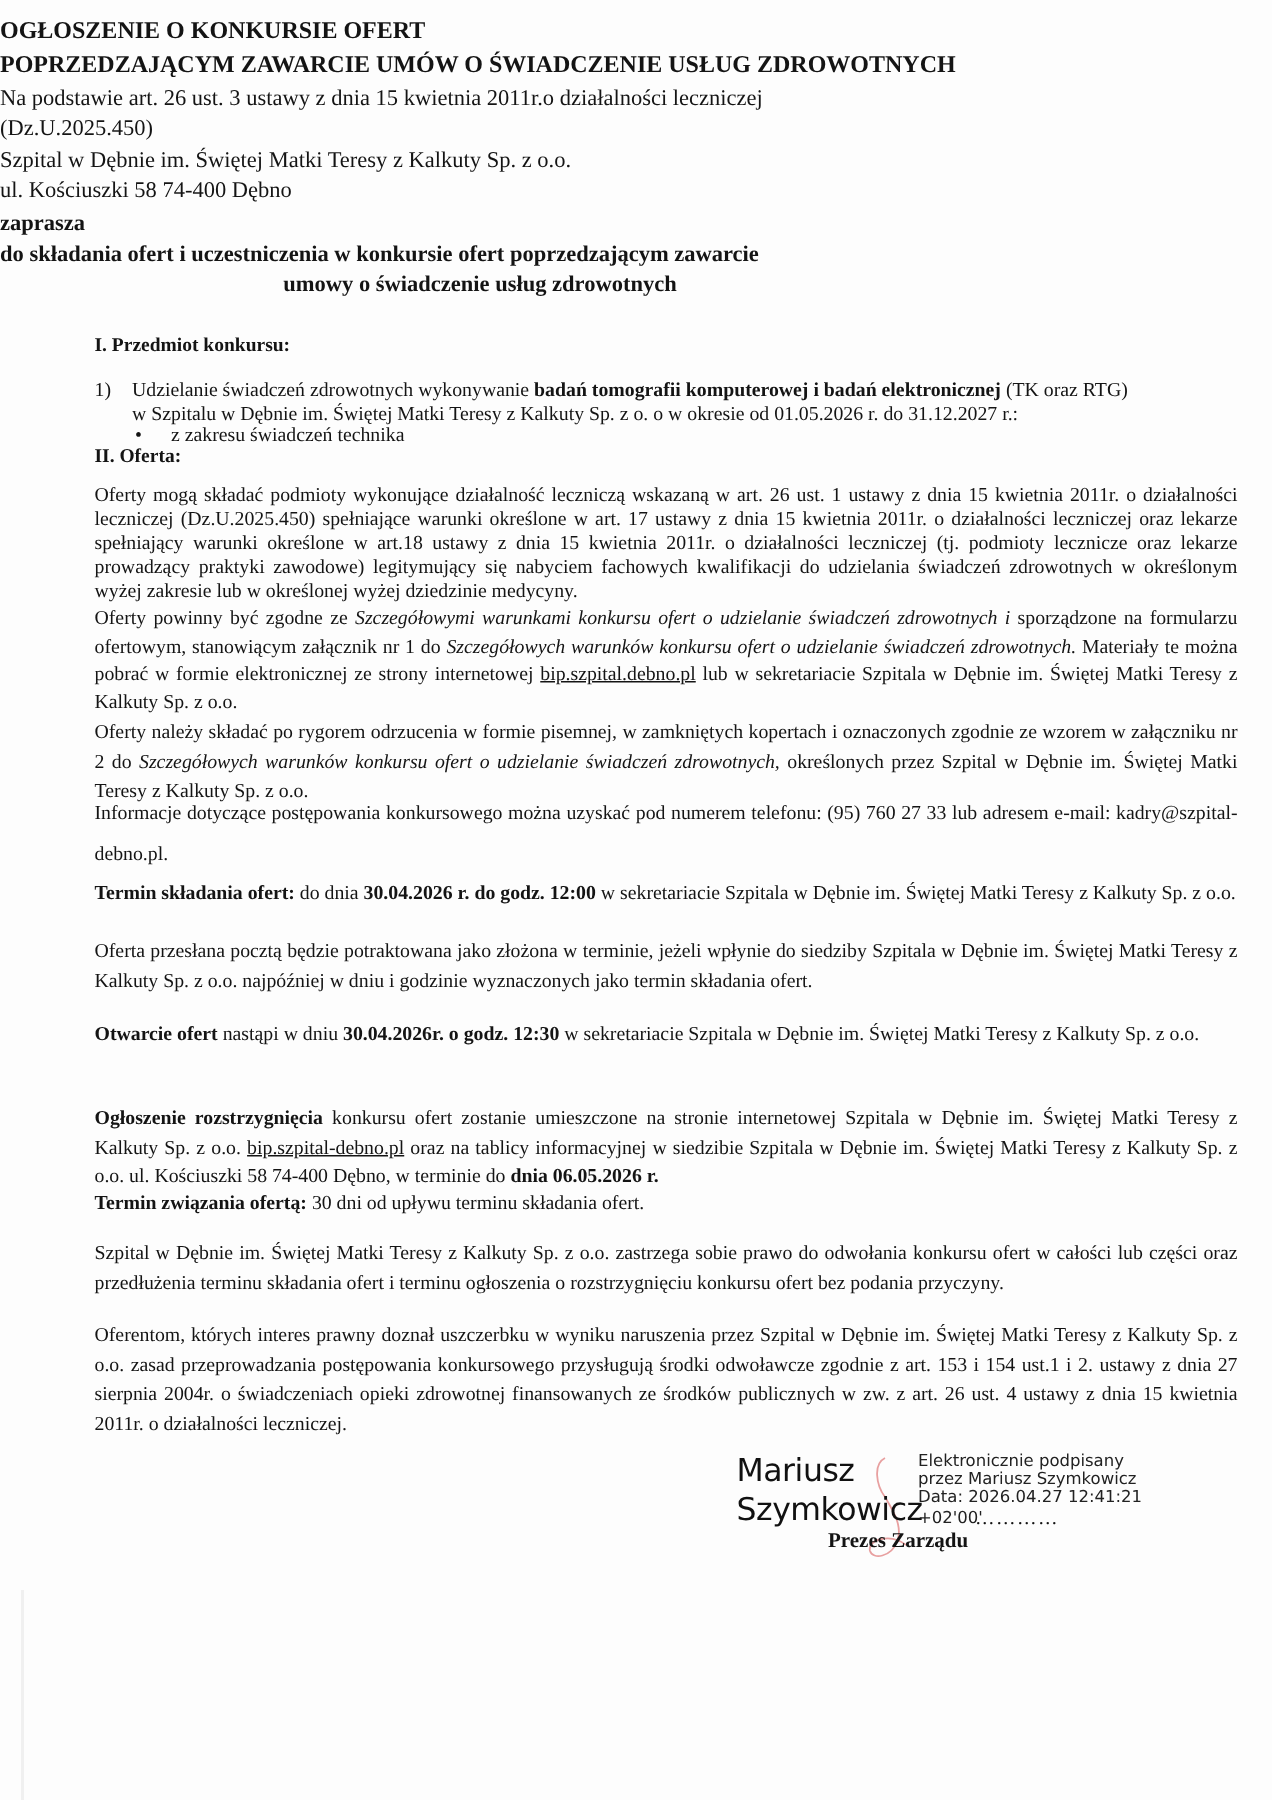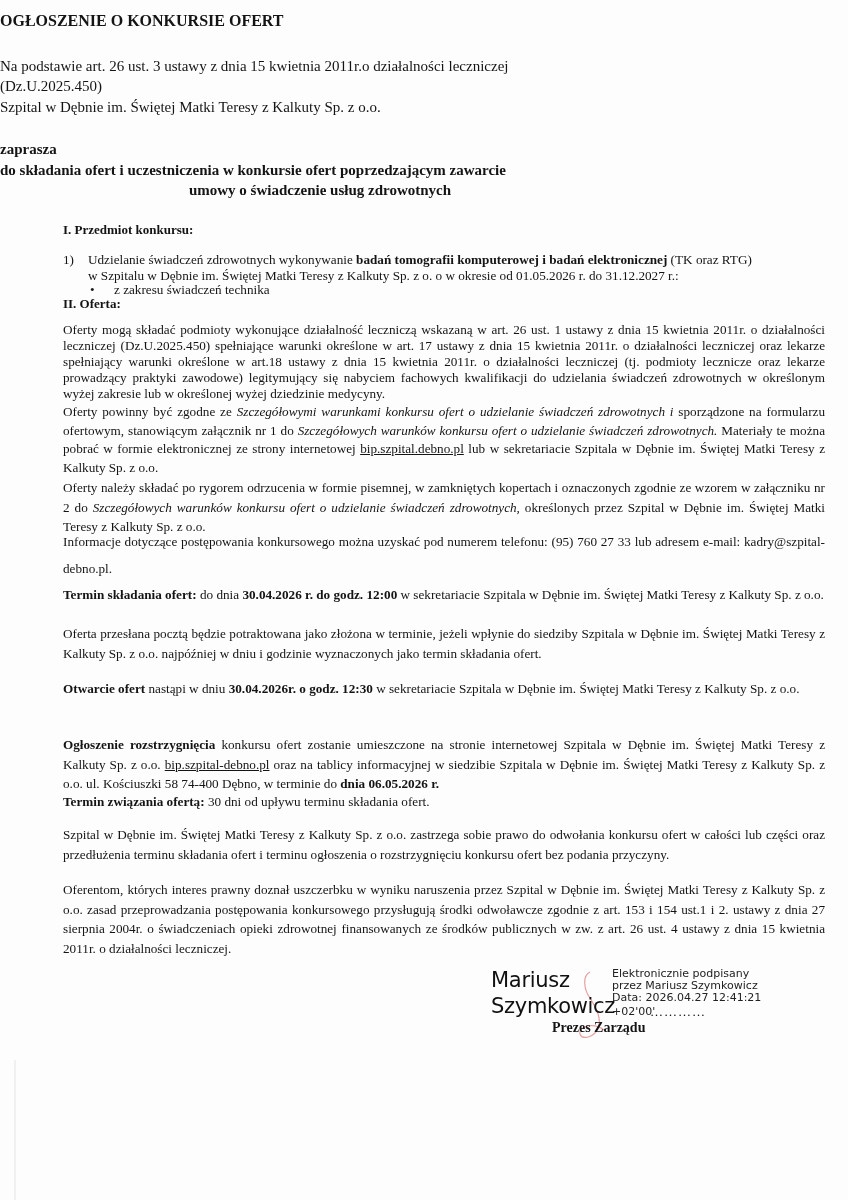--- a/index.html
+++ b/index.html
@@ -25,23 +25,25 @@
   .sig-dots { font-size: 13px; letter-spacing: 1px; color: #111; }
   .sig-role { font-weight: bold; font-size: 14px; }
   .left-edge { left: 14px; top: 1060px; width: 2px; height: 140px; background: #f0f0f0; }
 </style>
 </head>
 <body>
 
 <div class="page">
 
   <div class="abs center h-title" style="top:12px;">OGŁOSZENIE O KONKURSIE OFERT</div>
+  <div class="abs center h-title" style="top:35px;">POPRZEDZAJĄCYM ZAWARCIE UMÓW O ŚWIADCZENIE USŁUG ZDROWOTNYCH</div>
   <div class="abs center h-line" style="top:58px;">Na podstawie art. 26 ust. 3 ustawy z dnia 15 kwietnia 2011r.o działalności leczniczej</div>
   <div class="abs center h-line" style="top:78px;">(Dz.U.2025.450)</div>
   <div class="abs center h-line" style="top:99px;">Szpital w Dębnie im. Świętej Matki Teresy z Kalkuty Sp. z o.o.</div>
+  <div class="abs center h-line" style="top:119px;">ul. Kościuszki 58 74-400 Dębno</div>
   <div class="abs center h-title" style="top:162px;font-size:15px;">do składania ofert i uczestniczenia w konkursie ofert poprzedzającym zawarcie</div>
   <div class="abs center h-title" style="top:141px;font-size:15px;">zaprasza</div>
   <div class="abs" style="top:182px;left:0;width:680px;text-align:center;font-weight:bold;font-size:15px;padding-right:40px;box-sizing:border-box;">umowy o świadczenie usług zdrowotnych</div>
 
   <div class="abs sec-head" style="top:222px;">I. Przedmiot konkursu:</div>
   <div class="abs list-num" style="top:252px;">1)</div>
   <div class="abs list-text" style="top:252px;">
     <span>Udzielanie świadczeń zdrowotnych wykonywanie </span><span class="b">badań tomografii komputerowej i badań elektronicznej</span><span> (TK oraz RTG)</span><br>
     <span>w Szpitalu w Dębnie im. Świętej Matki Teresy z Kalkuty Sp. z o. o w okresie od 01.05.2026 r. do 31.12.2027 r.:</span>
   </div>

